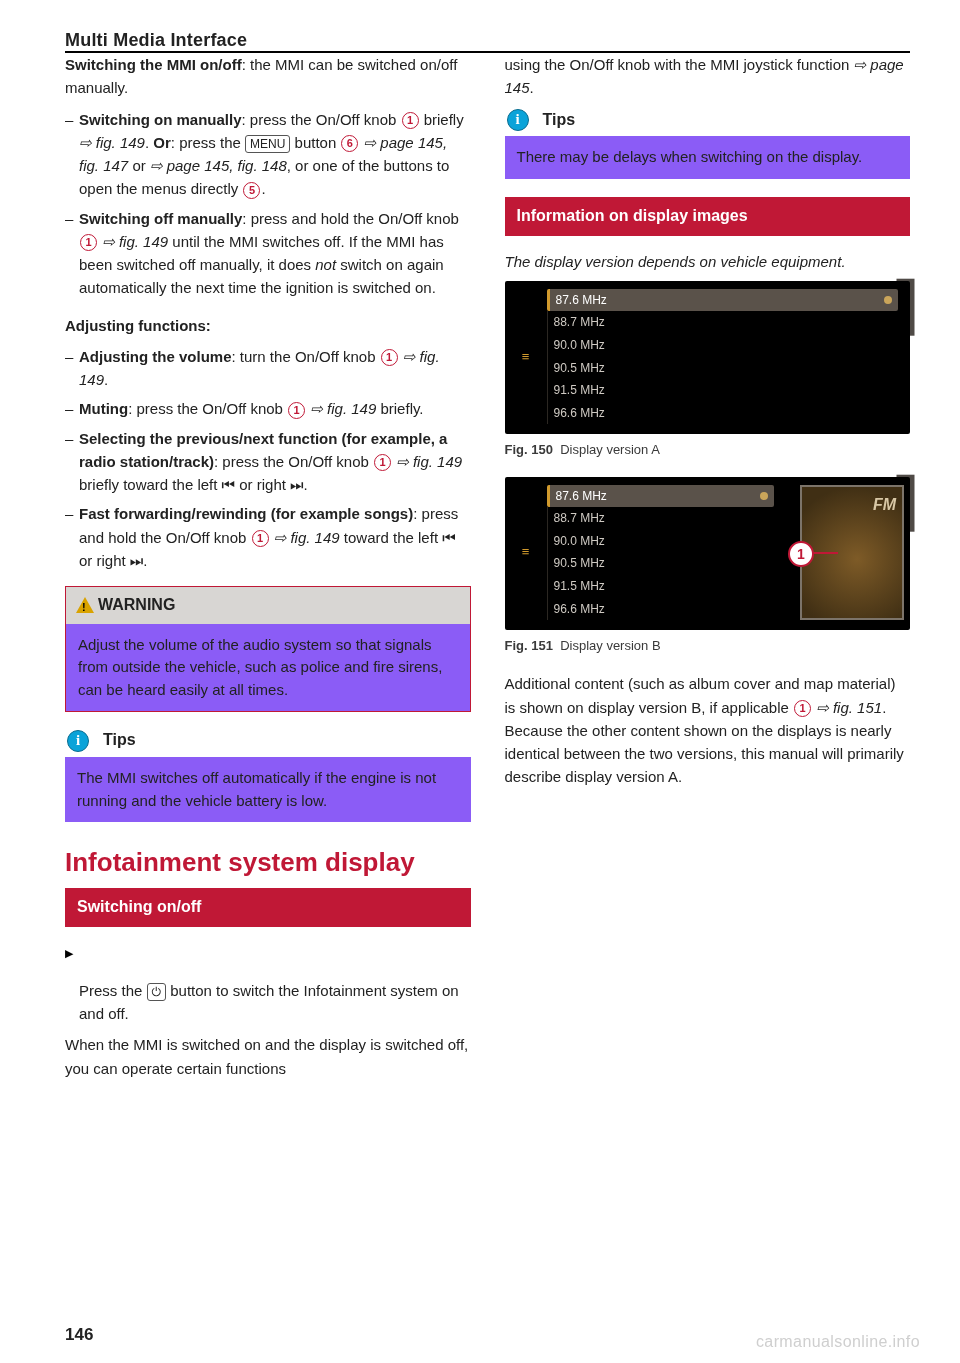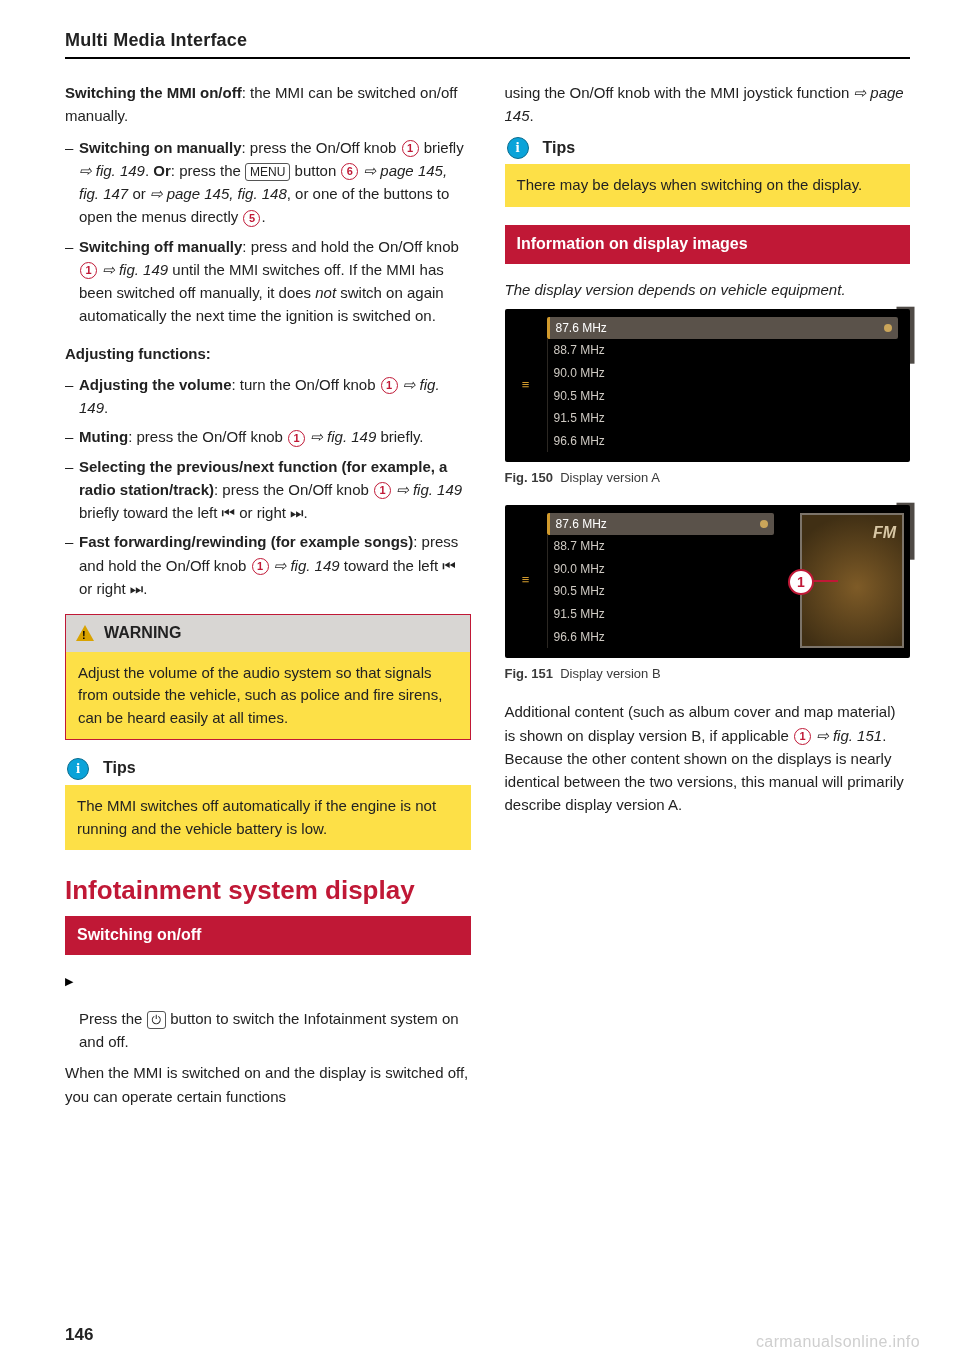--- a/index.html
+++ b/index.html
@@ -13,22 +13,20 @@
     width: 960px;
     height: 1363px;
     box-sizing: border-box;
     padding: 30px 50px 20px 65px;
     position: relative;
   }
   .running-head {
     font-weight: 700;
     font-size: 18px;
     border-bottom: 2px solid #000;
-    padding-bottom: 6px;
-    margin-bottom: 22px;
     letter-spacing: 0.2px;
   }
   .cols {
     display: flex;
     gap: 34px;
     justify-content: flex-end;
   }
   .col {
     flex: 1;
     font-size: 15px;
@@ -99,40 +97,40 @@
   .warn-box {
     border:1px solid #c01836;
     margin:14px 0 16px;
   }
   .warn-head {
     background:#d8d6d3;
     padding:6px 10px;
     font-weight:700;
     display:flex;
     align-items:center;
-    gap:10px;
+    gap:4px;
     font-size:16px;
   }
   .warn-tri {
     width:0;height:0;
     border-left:9px solid transparent;
     border-right:9px solid transparent;
     border-bottom:16px solid #d9a300;
     position:relative;
   }
   .warn-tri::after {
     content:"!";
     position:absolute;
     left:-3px; top:2px;
     font-size:11px;
     font-weight:700;
     color:#000;
   }
   .warn-body, .tips-body {
-    background:#fde047;
+    background:#8b5cf6;
     padding:10px 12px;
     font-size:15px;
     line-height:1.5;
   }
   .tips-head {
     display:flex;
     align-items:center;
     gap:6px;
     font-weight:700;
     margin:4px 0 4px;

